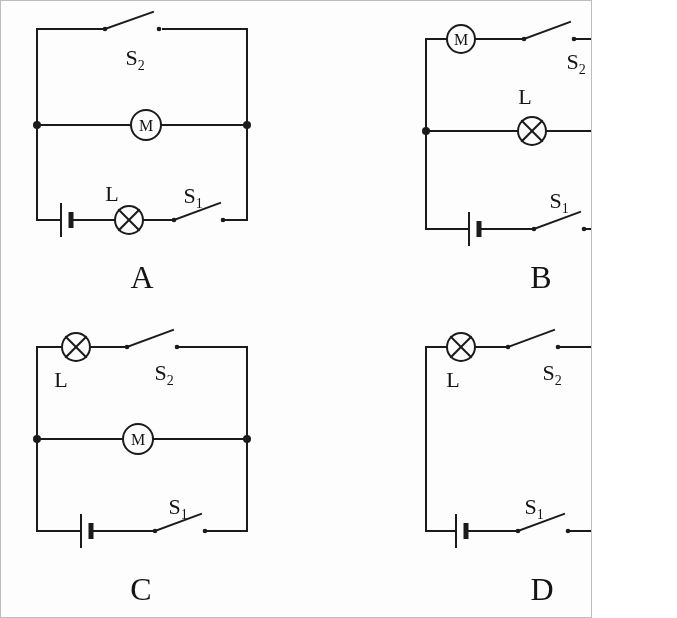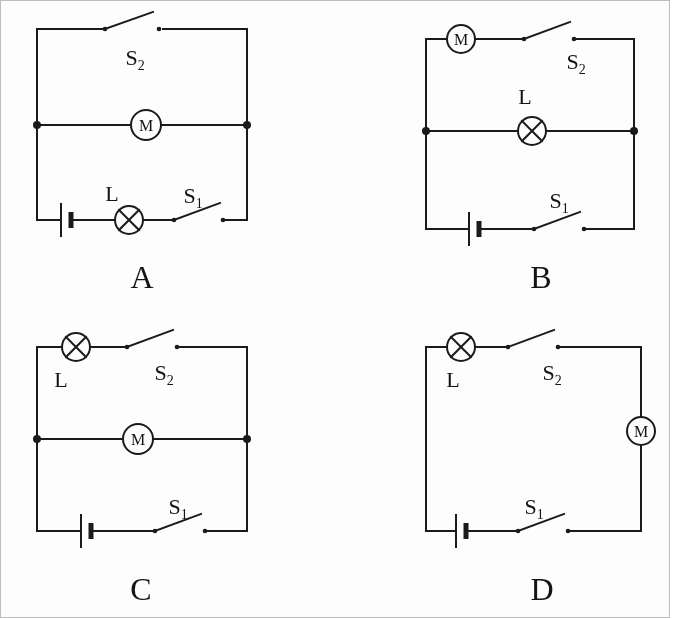--- a/index.html
+++ b/index.html
@@ -1,17 +1,17 @@
 <!DOCTYPE html>
 <html><head>
 <meta charset="utf-8">
 <style>
   html,body{margin:0;padding:0}
   body{background:#ffffff;font-family:"Liberation Serif",serif}
-  .canvas{position:relative;width:670px;height:618px;background:#fdfdfd;border:1px solid #bdbdbd;box-sizing:border-box;overflow:hidden}
+  .canvas{position:relative;width:592px;height:618px;background:#fdfdfd;border:1px solid #bdbdbd;box-sizing:border-box;overflow:hidden}
   .circuit{position:absolute}
   .wire{stroke:#1b1b1b;stroke-width:2;fill:none;stroke-linecap:square}
   .thick{stroke:#1b1b1b;stroke-width:5;fill:none;stroke-linecap:butt}
   .sym{fill:none;stroke:#1b1b1b;stroke-width:2}
   .dot{fill:#1b1b1b;stroke:none}
   text{fill:#141414}
   .lbl{font-size:22px}
   .sub{font-size:14px}
   .mlbl{font-size:16px}
   .caption{font-size:32px}

